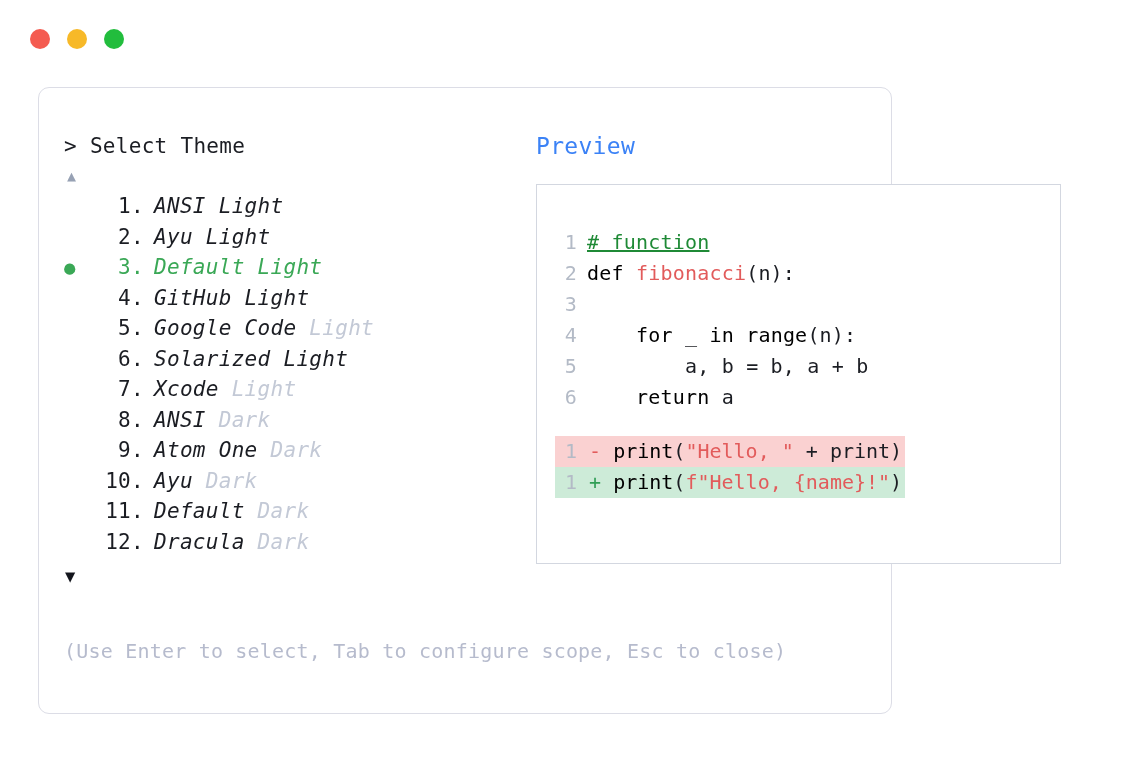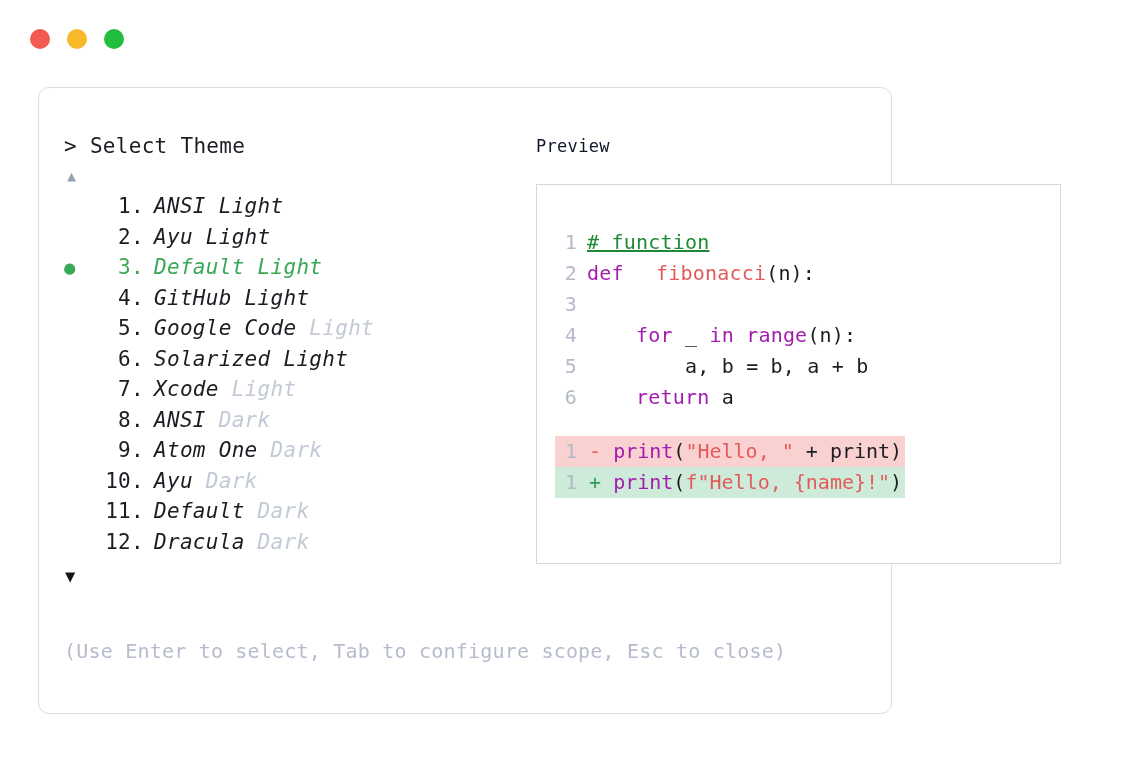--- a/index.html
+++ b/index.html
@@ -113,23 +113,23 @@
   }
 
   
   .right-col {
     position: absolute;
     left: 497px;
     top: 45px;
     width: 530px;
   }
   .preview-title {
-    font-size: 17px;
+    font-size: 23px;
     line-height: 26px;
-    color: #0f172a;
+    color: #3b82f6;
     letter-spacing: 0.3px;
   }
   .code-box {
     margin-top: 25px;
     width: 525px;
     height: 380px;
     border: 1.5px solid #d3d7e0;
     background: #ffffff;
     padding: 42px 0 0 18px;
   }
@@ -143,22 +143,22 @@
   }
   .ln {
     width: 22px;
     flex: 0 0 22px;
     text-align: right;
     color: #b3bac6;
     margin-right: 10px;
   }
   .code-text { color: #1b1d23; }
   .tok-com { color: #1f8a36; text-decoration: underline; }
-  .tok-kw  { color: #a21caf; }
-  .tok-fn  { color: #e25b5b; margin-left: 20px; }
+  .tok-kw  { color: #000000; }
+  .tok-fn  { color: #e25b5b; }
   .tok-str { color: #e25b5b; }
   .tok-plain { color: #1b1d23; }
 
   .diff-gap { height: 23px; }
   .diff-line { display: flex; align-items: baseline; font-size: 20px; line-height: 31px; white-space: pre; }
   .diff-line .ln { color: #b3bac6; margin-right: 0; width: 22px; }
   .diff-body { padding-right: 3px; }
   .diff-del .diff-body { background: #fad1d1; }
   .diff-add .diff-body { background: #cdebd8; }
   .diff-del .ln { background: #fad1d1; }

